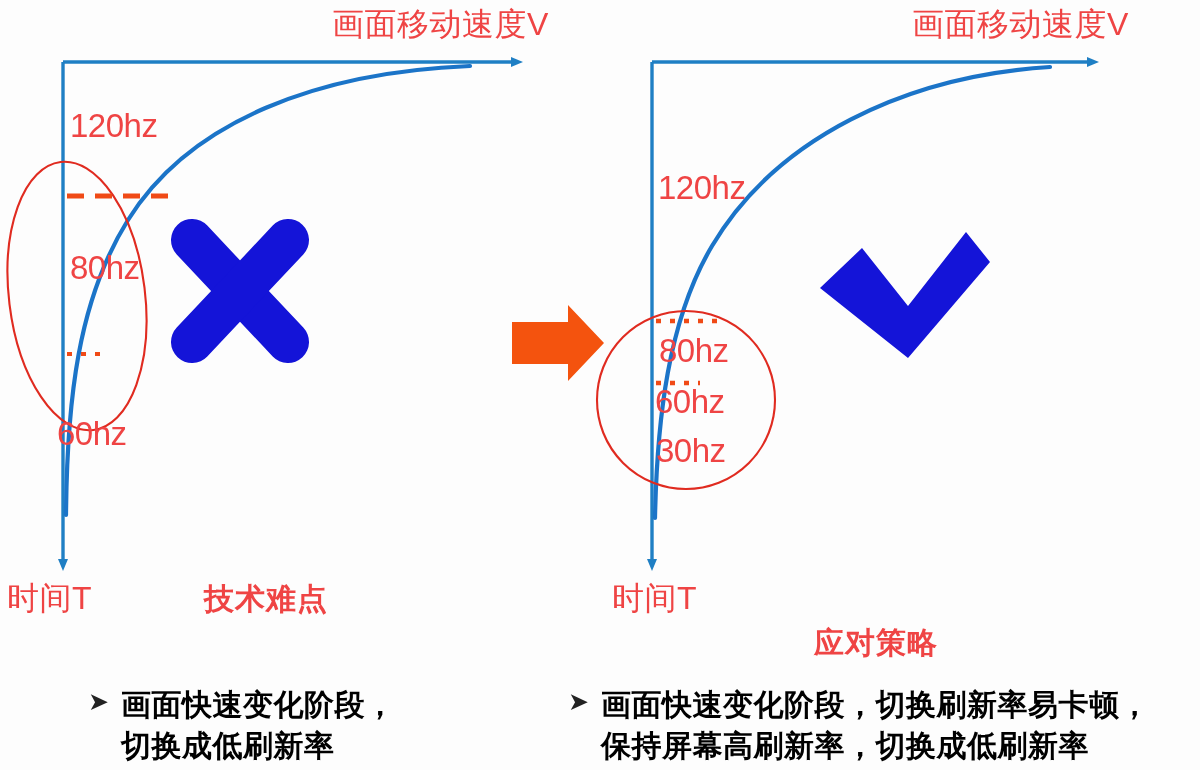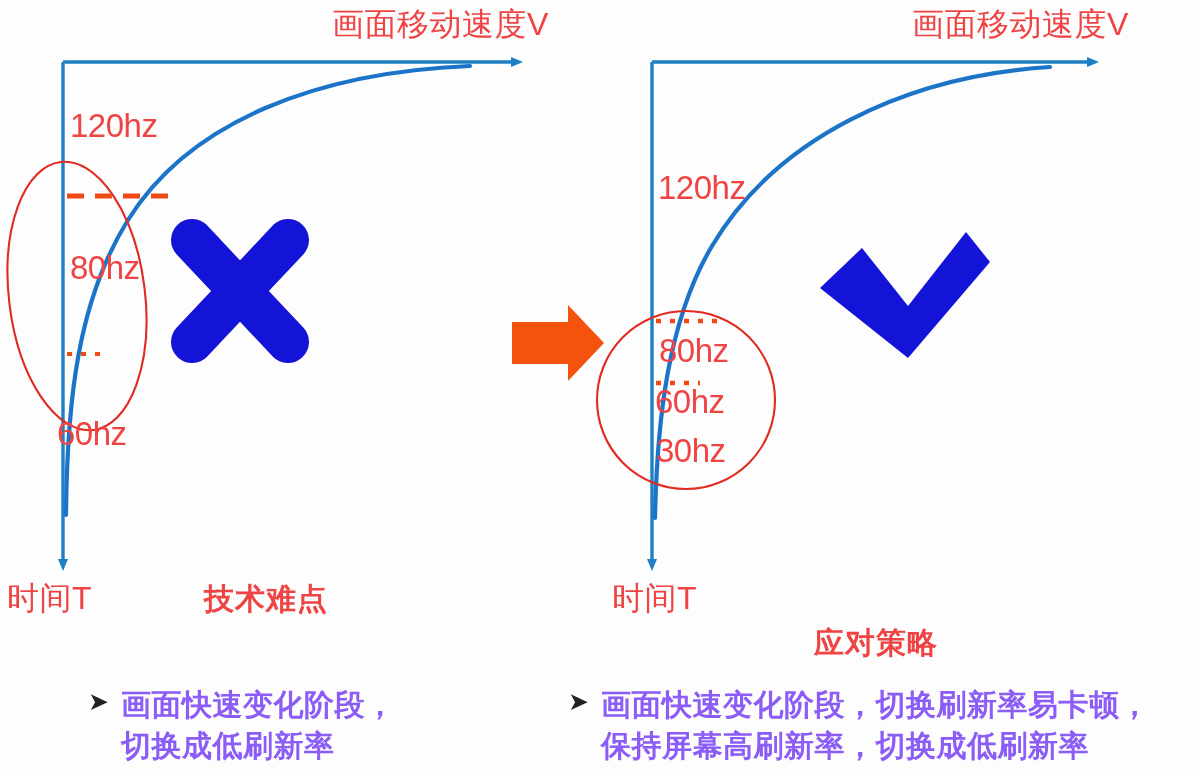--- a/index.html
+++ b/index.html
@@ -61,21 +61,21 @@
   .bullet-marker {
     font-size: 25px;
     color: #222;
     margin-right: 12px;
     line-height: 1.38;
     flex: none;
   }
   .bullet-lines {
     font-size: 30px;
     font-weight: bold;
-    color: #8b5cf6;
+    color: #000000;
     line-height: 1.38;
     letter-spacing: 0.5px;
   }
   .bullet-lines div { white-space: nowrap; }
 </style>
 </head>
 <body>
 
 <div id="stage">
 

